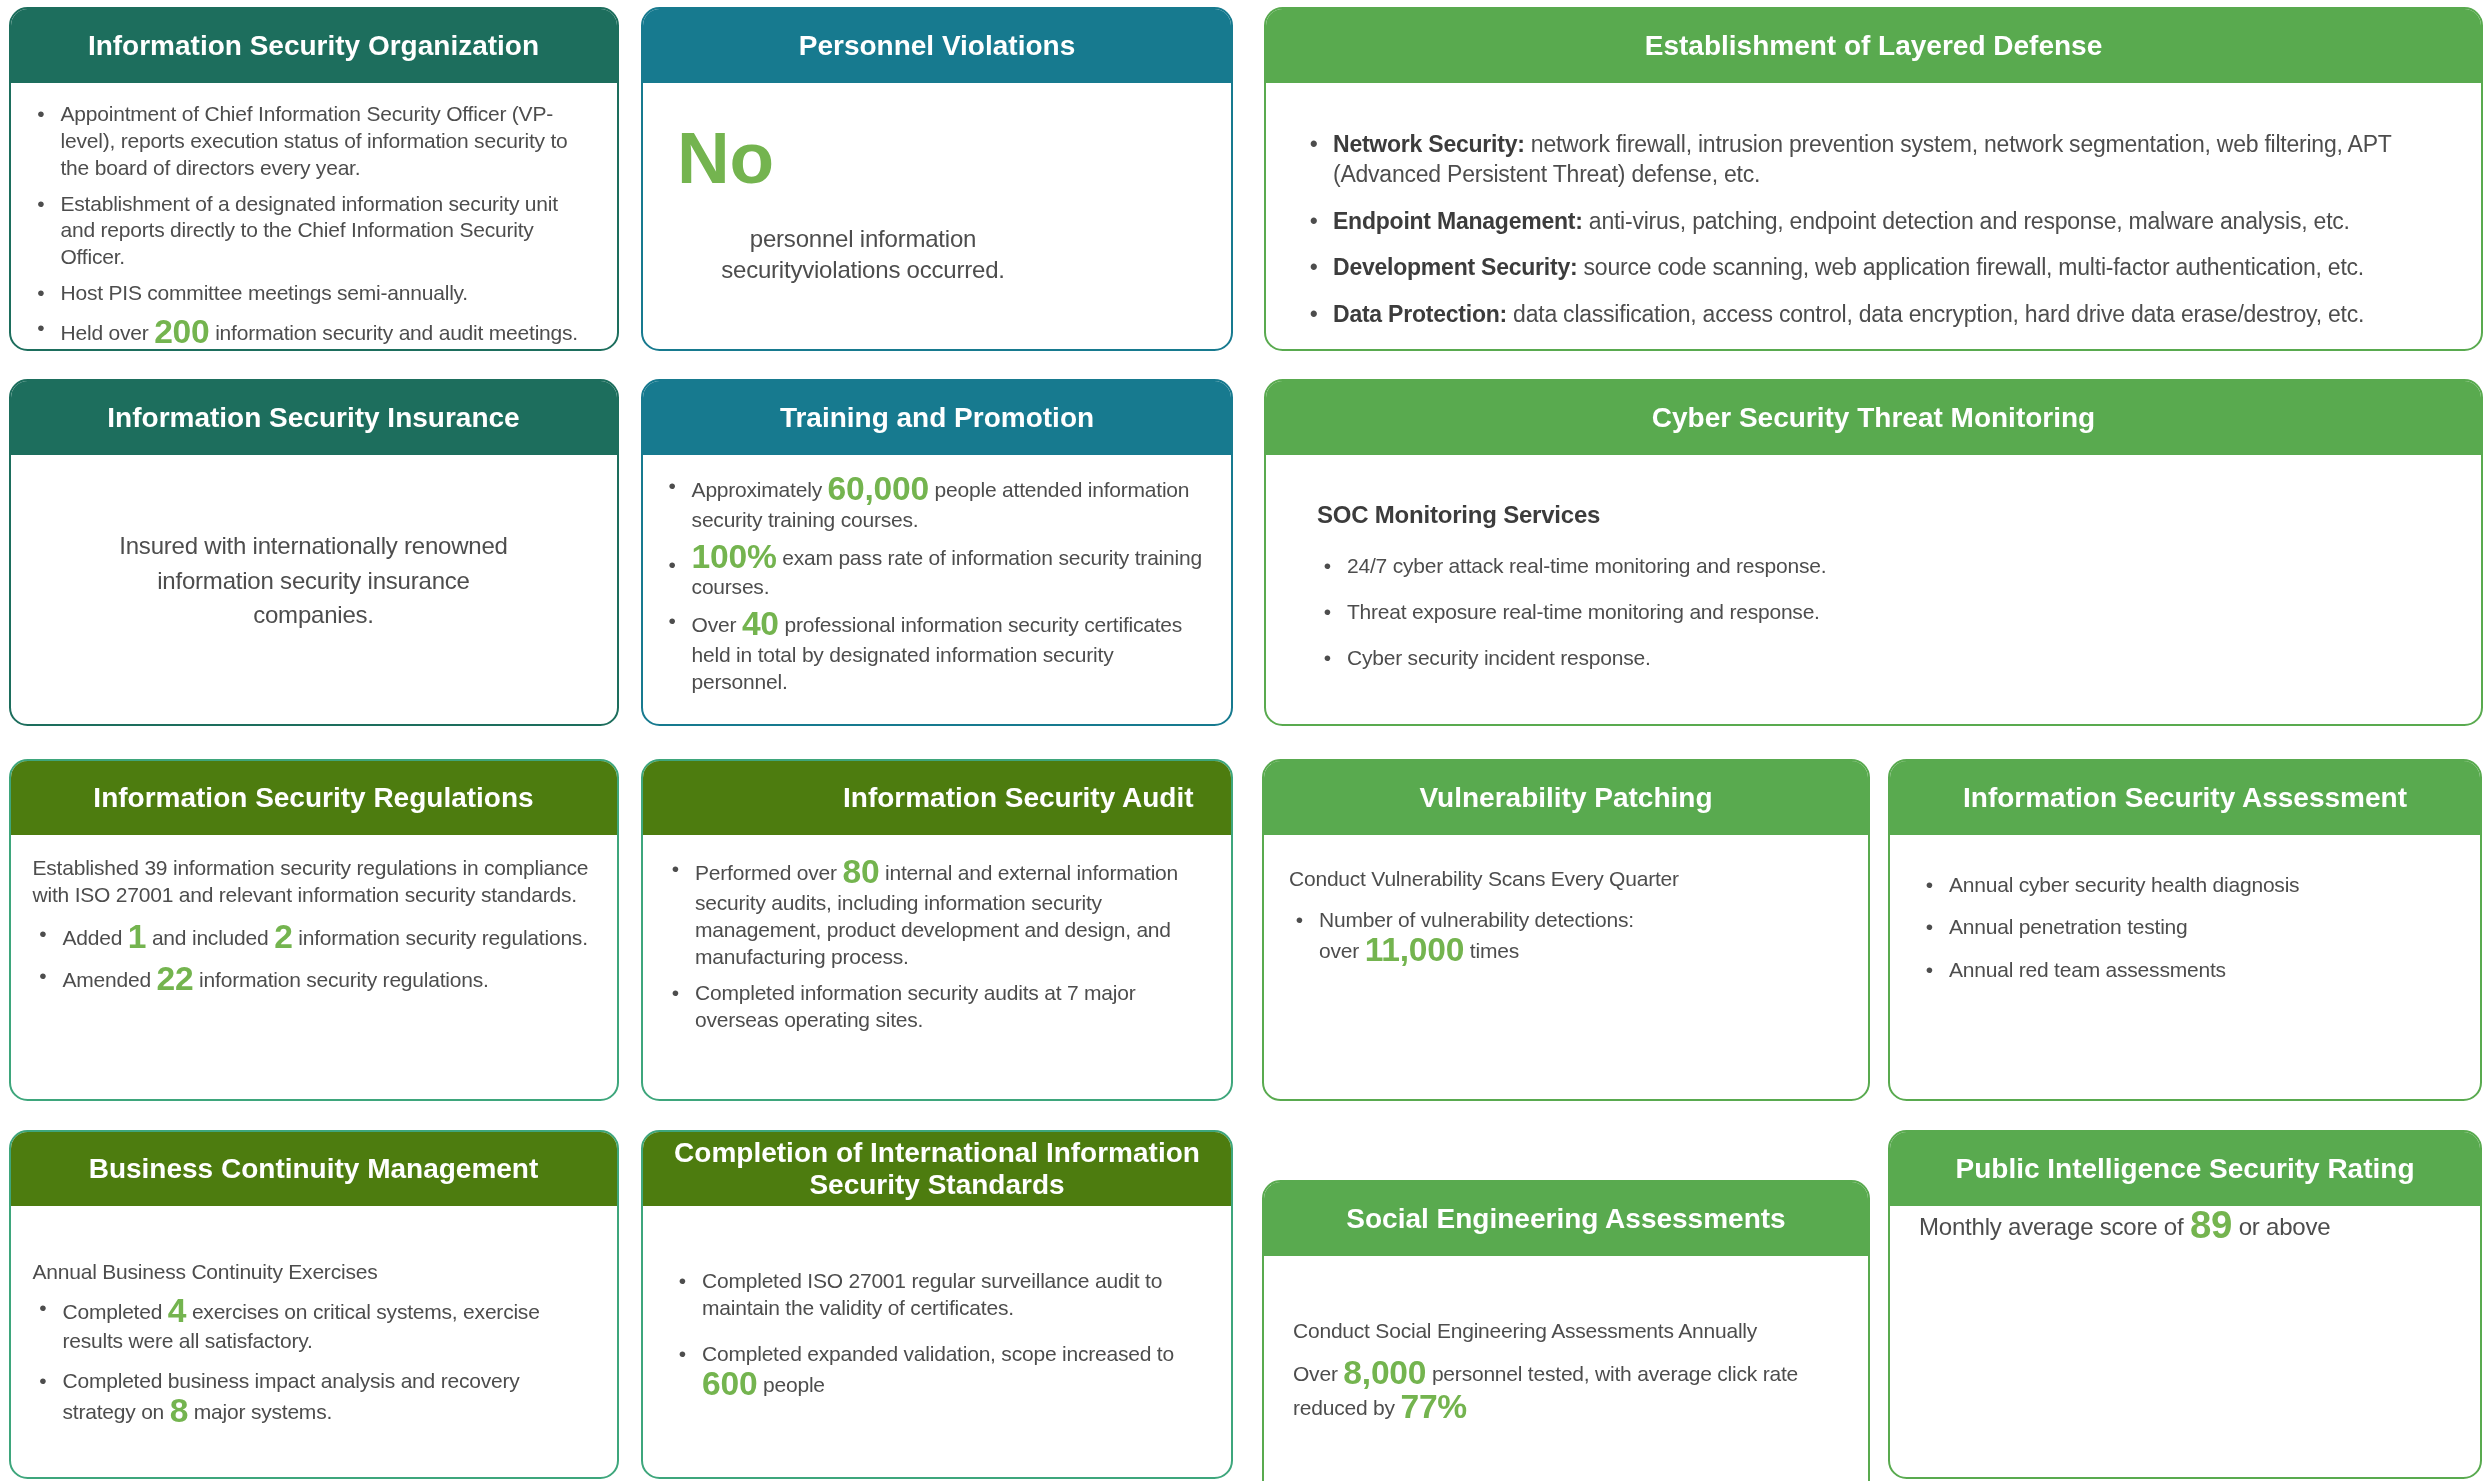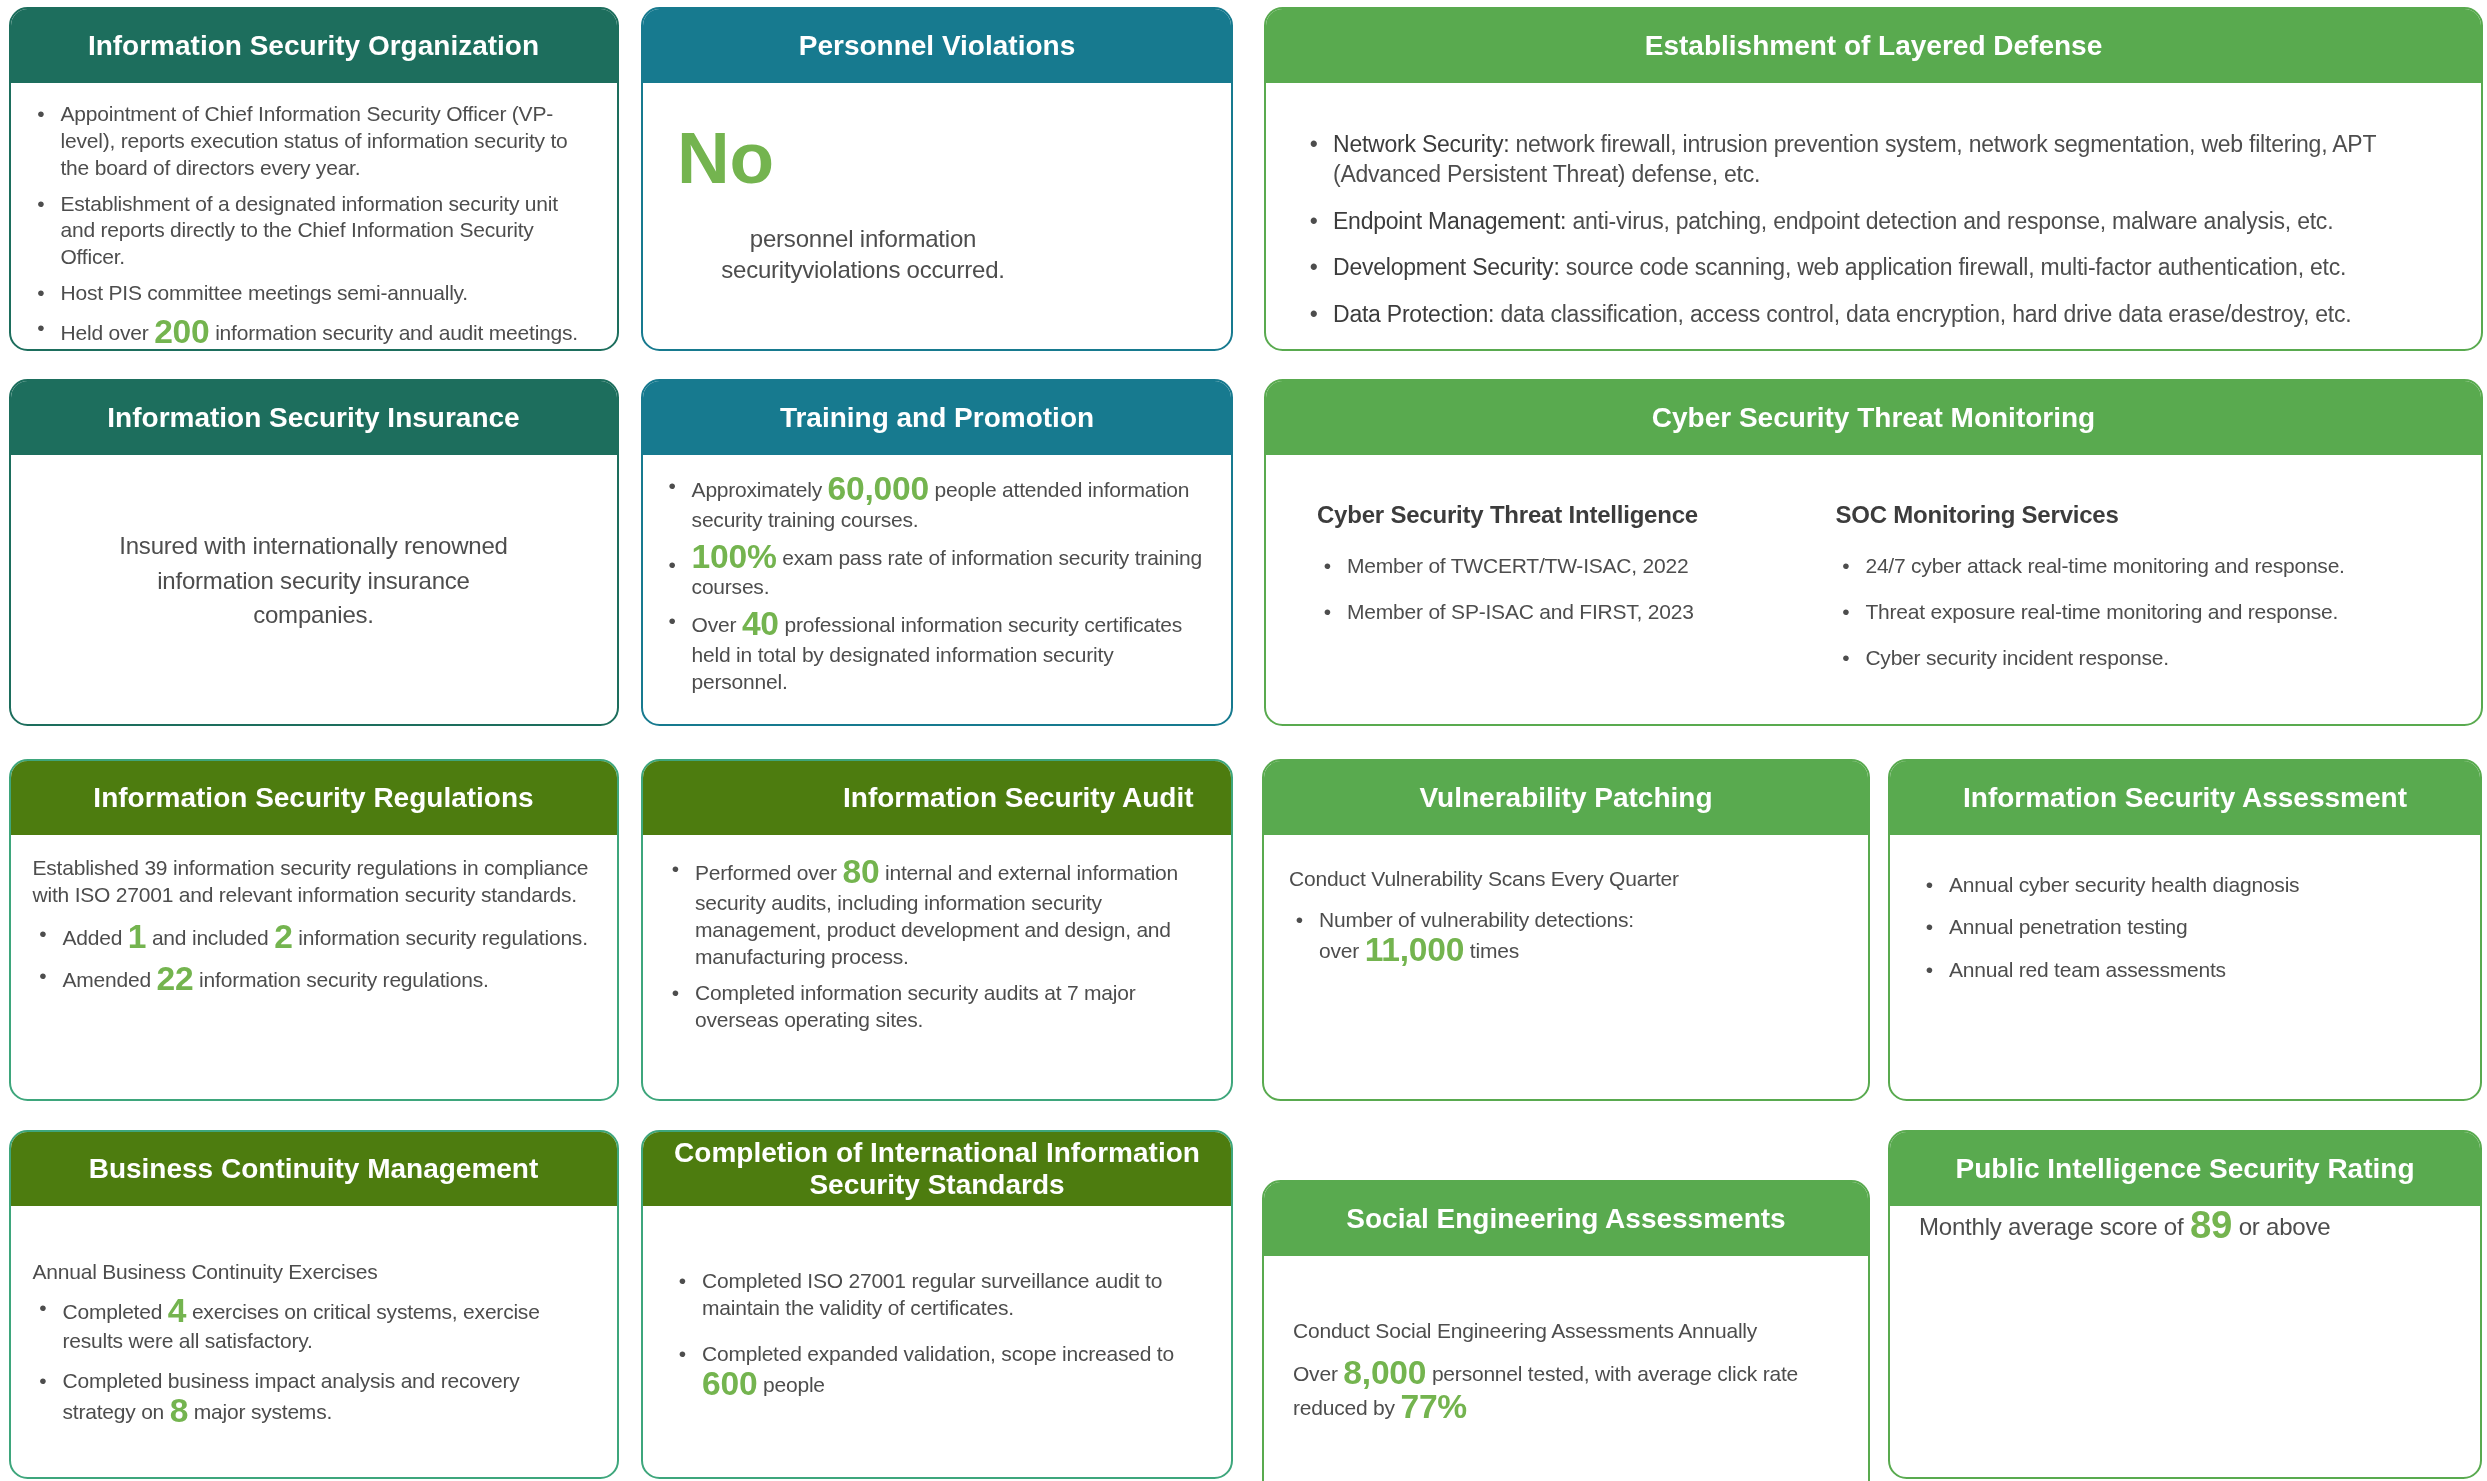--- a/index.html
+++ b/index.html
@@ -19,21 +19,21 @@
   .c-darkteal{border-color:#1d6e5d;} .c-darkteal .hdr{background:#1d6e5d;}
   .c-teal{border-color:#177a8f;}     .c-teal .hdr{background:#177a8f;}
   .c-green{border-color:#59aa4f;}    .c-green .hdr{background:#59aa4f;}
   .c-seafoam{border-color:#3ea67c;}  .c-seafoam .hdr{background:#4d7c0f;}
 
   .bullet{position:relative;padding-left:30px;margin:0 0 8.5px 0;}
   .bullet::before{content:"\2022";position:absolute;left:6.8px;top:0;color:#4d4d4d;}
   .bullet.dot-mid::before{top:0.55em;}
   .intro{margin:0 0 8.5px 0;}
   .num{color:#74b44f;font-weight:bold;font-size:1.6em;line-height:1;vertical-align:-0.08em;}
-  .lead{font-weight:normal;color:#3c3c3c;margin-top:8px;}
+  .lead{font-weight:bold;color:#3c3c3c;margin-top:8px;}
   .colhead{font-weight:bold;color:#3c3c3c;font-size:24px;margin:0 0 22px 0;}
 
   
   #card-organization{left:8.5px;top:6.8px;width:610px;height:344px;}
   #card-violations{left:641px;top:6.8px;width:592px;height:344px;}
   #card-layered{left:1264px;top:6.8px;width:1219px;height:344px;}
   
   #card-insurance{left:8.5px;top:379px;width:610px;height:347px;}
   #card-training{left:641px;top:379px;width:592px;height:347px;}
   #card-monitoring{left:1264px;top:379px;width:1219px;height:347px;}
@@ -139,25 +139,20 @@
       <div class="bullet dot-mid"><span class="num">100%</span><span> exam pass rate of information security training courses.</span></div>
       <div class="bullet"><span>Over </span><span class="num">40</span><span> professional information security certificates held in total by designated information security personnel.</span></div>
     </div>
   </section>
 
   <section class="card c-green" id="card-monitoring">
     <header class="hdr">
         <h2>Cyber Security Threat Monitoring</h2>
       </header>
     <div class="body">
-      <div class="col-left">
-        <p class="colhead">Cyber Security Threat Intelligence</p>
-        <div class="bullet"><span>Member of TWCERT/TW-ISAC, 2022</span></div>
-        <div class="bullet"><span>Member of SP-ISAC and FIRST, 2023</span></div>
-      </div>
       <div class="col-right">
         <p class="colhead">SOC Monitoring Services</p>
         <div class="bullet"><span>24/7 cyber attack real-time monitoring and response.</span></div>
         <div class="bullet"><span>Threat exposure real-time monitoring and response.</span></div>
         <div class="bullet"><span>Cyber security incident response.</span></div>
       </div>
     </div>
   </section>
 
   <section class="card c-seafoam" id="card-regulations">

